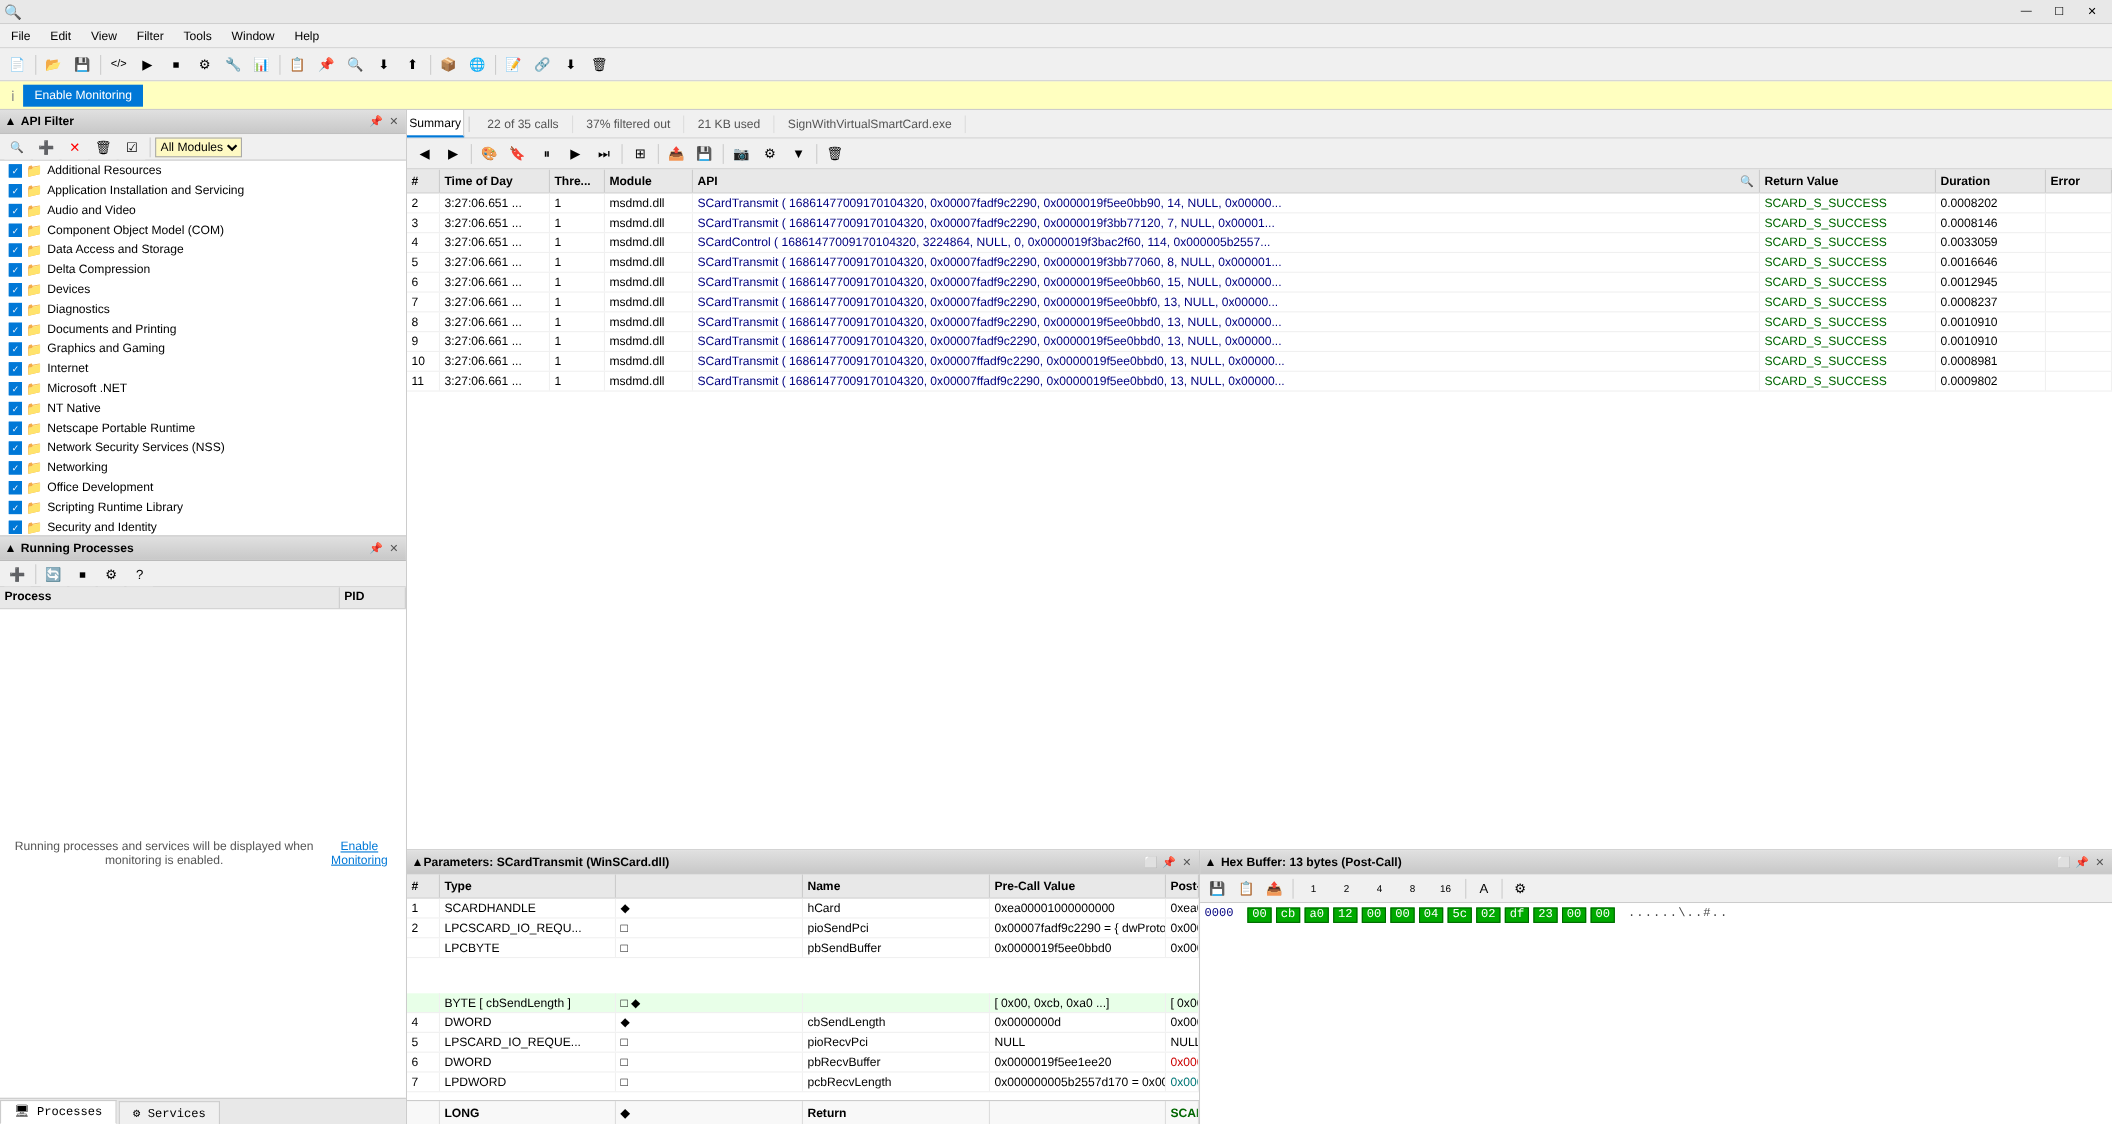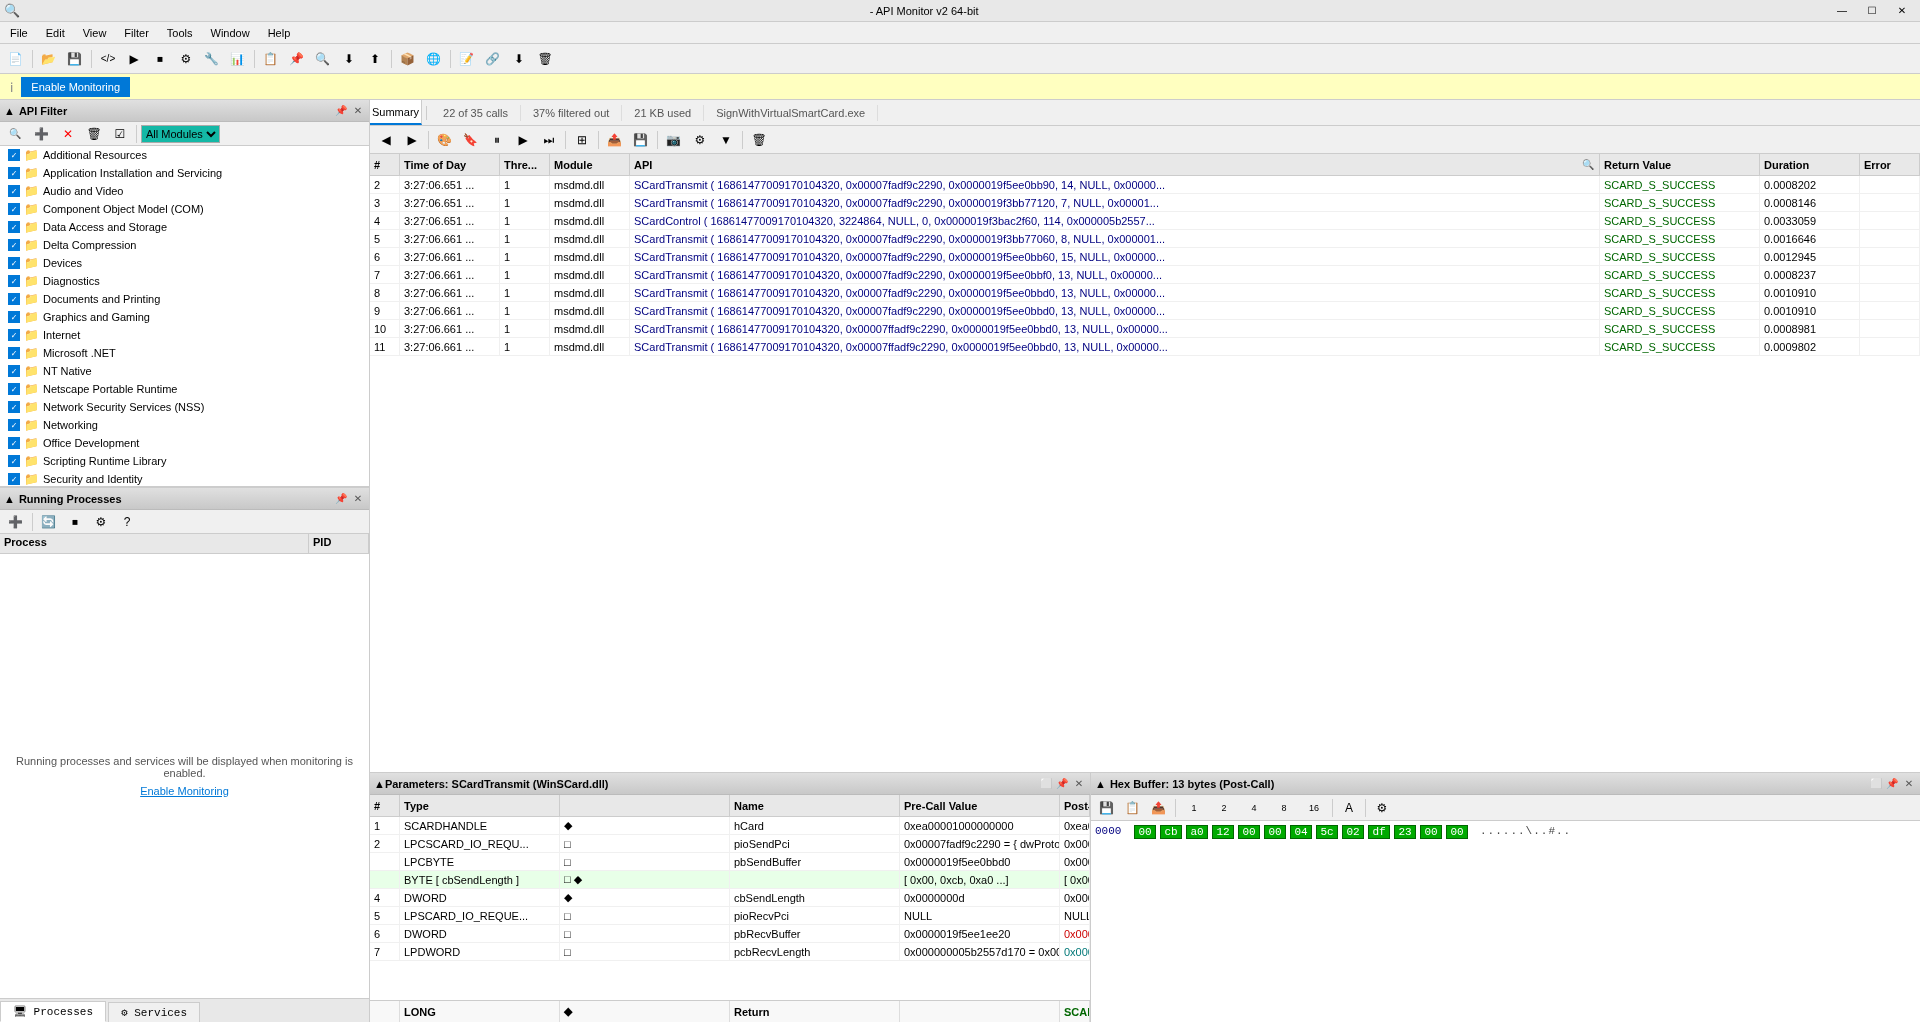--- a/index.html
+++ b/index.html
@@ -48,21 +48,21 @@
     .tree-item .check.checked { background: #0078d7; border-color: #0078d7; color: #fff; font-size: 8px; }
     .tree-item .folder-icon { color: #e8a000; font-size: 12px; }
     .tree-item .label { font-size: 11px; }
 
     
     #running-panel { flex: 1; border-top: 1px solid #ccc; display: flex; flex-direction: column; }
     #running-panel .panel-header { }
     #proc-toolbar { height: 24px; background: #f0f0f0; display: flex; align-items: center; padding: 2px 4px; border-bottom: 1px solid #ccc; gap: 2px; }
     #proc-table-header { display: grid; grid-template-columns: 1fr 60px; height: 20px; background: #e8e8e8; border-bottom: 1px solid #ccc; font-size: 11px; font-weight: bold; }
     #proc-table-header div { padding: 2px 4px; border-right: 1px solid #ccc; }
-    #proc-body { flex: 1; background: #fff; display: flex; align-items: center; justify-content: center; flex-direction: column; gap: 6px; color: #555; font-size: 11px; text-align: center; padding: 10px; }
+    #proc-body { flex: 1; background: #fff; display: flex; align-items: center; justify-content: center; flex-direction: row; gap: 6px; color: #555; font-size: 11px; text-align: center; padding: 10px; }
     #enable-monitoring-link { color: #0078d7; text-decoration: underline; cursor: pointer; }
 
     
     #left-bottom-tabs { height: 24px; background: #e8e8e8; display: flex; align-items: flex-end; border-top: 1px solid #ccc; font-family: Liberation Mono, monospace; }
     .bottom-tab { padding: 3px 12px; font-size: 11px; cursor: pointer; border: 1px solid #ccc; border-bottom: none; background: #f0f0f0; margin-right: 2px; }
     .bottom-tab.active { background: #fff; border-bottom: 1px solid #fff; }
 
     
     #right-area { flex: 1; display: flex; flex-direction: column; overflow: hidden; }
 
@@ -87,21 +87,21 @@
 
     
     #bottom-panels { height: 250px; display: flex; border-top: 1px solid #ccc; }
 
     
     #params-panel { flex: 0 0 700px; border-right: 1px solid #ccc; display: flex; flex-direction: column; }
     #params-table-header { display: grid; grid-template-columns: 30px 160px 170px 170px 160px 30px; background: #e8e8e8; border-bottom: 1px solid #ccc; height: 22px; font-size: 11px; font-weight: bold; }
     #params-table-header .th { padding: 2px 4px; border-right: 1px solid #ccc; overflow: hidden; white-space: nowrap; display: flex; align-items: center; }
     #params-body { flex: 1; overflow-y: auto; background: #fff; }
     .param-row { display: grid; grid-template-columns: 30px 160px 170px 170px 160px 30px; height: 18px; border-bottom: 1px solid #f0f0f0; font-size: 11px; }
-    .param-row.highlighted { background: #e8ffe8; }
+    .param-row.highlighted { background: #e8ffe8; margin-top: 32px; }
     .param-row .td { padding: 1px 4px; border-right: 1px solid #f0f0f0; overflow: hidden; white-space: nowrap; display: flex; align-items: center; }
     .param-row .td.red { color: #cc0000; }
     .param-row .td.cyan { color: #007777; }
     .return-row { display: grid; grid-template-columns: 30px 160px 170px 170px 160px 30px; height: 22px; border-top: 1px solid #ccc; background: #f8f8f8; font-size: 11px; }
     .return-row .td { padding: 2px 4px; border-right: 1px solid #ddd; overflow: hidden; white-space: nowrap; display: flex; align-items: center; font-weight: bold; }
     .return-row .td.success { color: #006600; }
 
     
     #hex-panel { flex: 1; display: flex; flex-direction: column; }
     #hex-header { height: 22px; background: linear-gradient(to bottom, #e0e0e0, #c8c8c8); display: flex; align-items: center; padding: 0 4px; font-size: 11px; font-weight: bold; border-bottom: 1px solid #bbb; gap: 4px; }
@@ -116,21 +116,20 @@
 
     
     .panel-sub-header { height: 22px; background: linear-gradient(to bottom, #e0e0e0, #c8c8c8); display: flex; align-items: center; padding: 0 4px; font-size: 11px; font-weight: bold; border-bottom: 1px solid #bbb; }
     .panel-sub-header .header-btns { margin-left: auto; display: flex; gap: 2px; }
   </style>
 </head>
 <body>
 
 <div id="title-bar">
   <span style="font-size:13px; color:#444;">🔍</span>
-  <span class="title">- API Monitor v2 64-bit</span>
   <div class="win-controls">
     <button class="win-btn">—</button>
     <button class="win-btn">☐</button>
     <button class="win-btn close">✕</button>
   </div>
 </div>
 
 <div id="menu-bar">
   <span class="menu-item">File</span>
   <span class="menu-item">Edit</span>
@@ -188,21 +187,21 @@
         </div>
       </div>
 
       <div id="filter-toolbar">
         <button class="tb-btn" style="font-size:10px;">🔍</button>
         <button class="tb-btn">➕</button>
         <button class="tb-btn" style="color:red;">✕</button>
         <button class="tb-btn">🗑</button>
         <button class="tb-btn">☑</button>
         <div class="tb-sep"></div>
-        <select class="module-select" style="height:18px;font-size:11px;border:1px solid #aaa;background:#14b8a6;">
+        <select class="module-select" style="height:18px;font-size:11px;border:1px solid #aaa;background:#fef9c3;">
           <option>All Modules</option>
         </select>
       </div>
 
       <div id="api-tree">
         <div class="tree-item">
           <div class="check checked">✓</div>
           <span class="folder-icon">📁</span>
           <span class="label">Additional Resources</span>
         </div>

